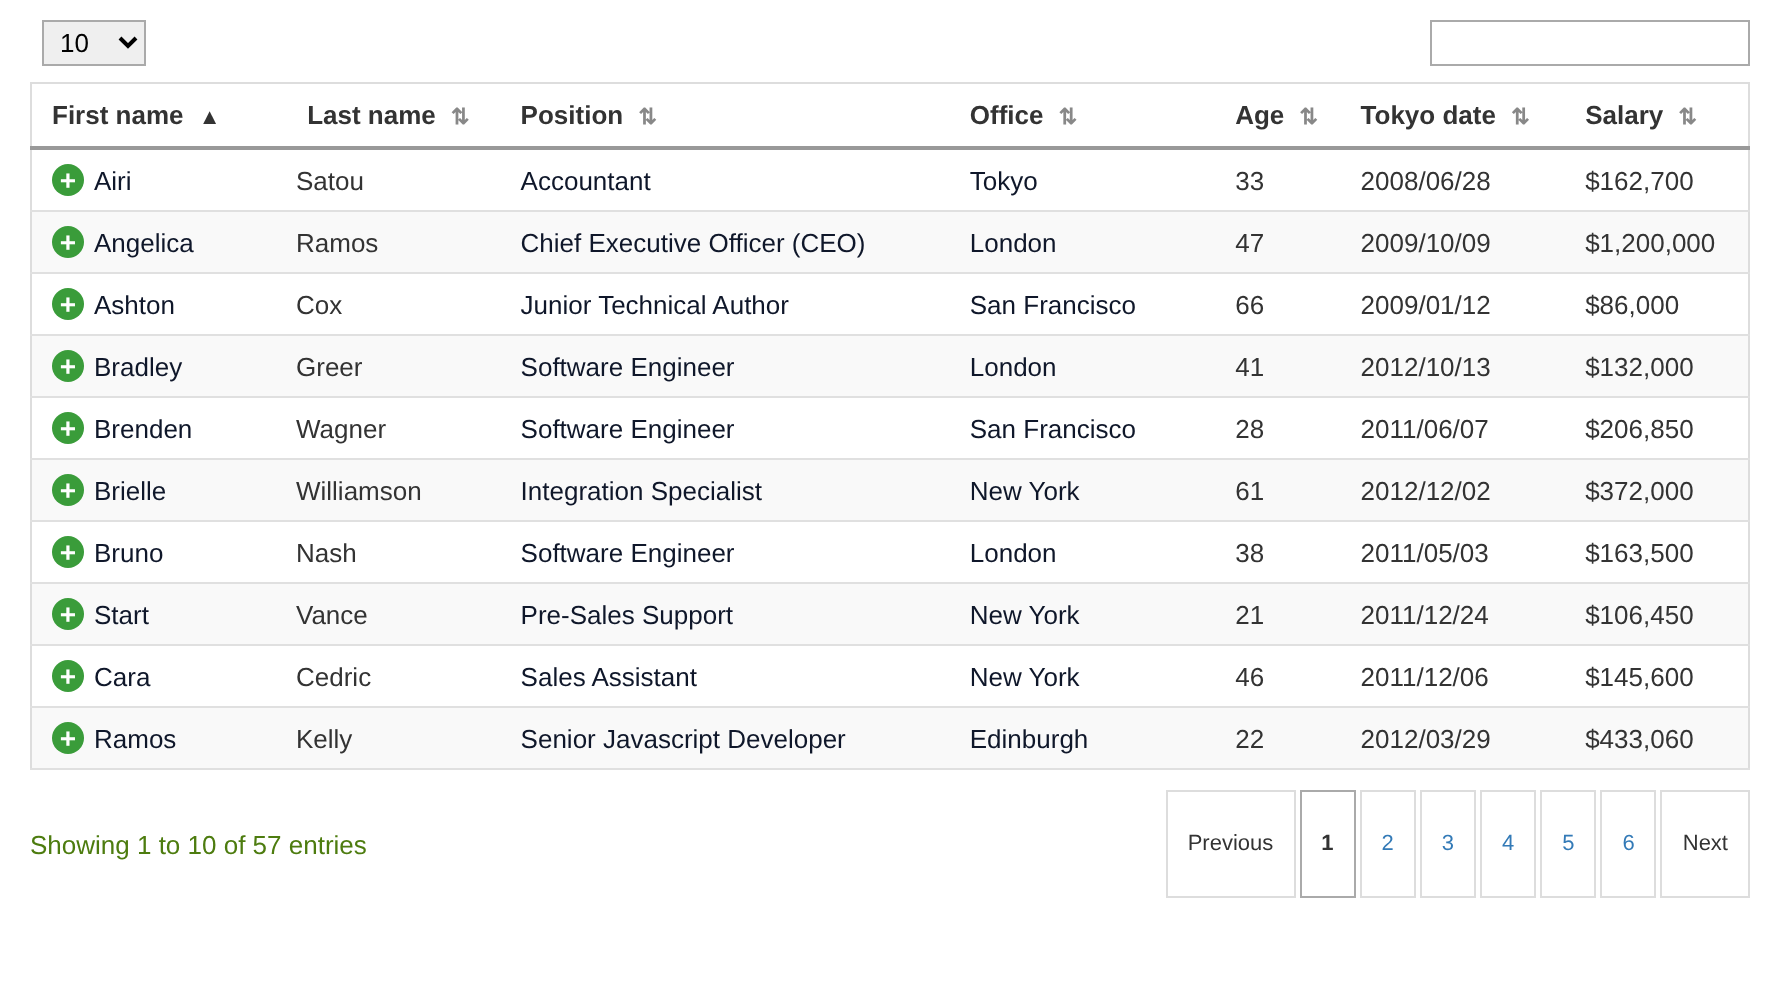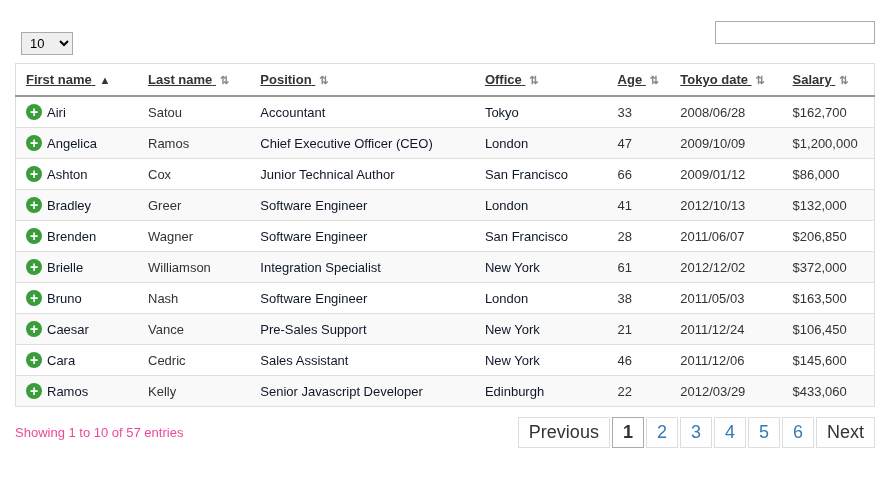--- a/index.html
+++ b/index.html
@@ -14,21 +14,20 @@
     .top-controls {
       display: flex;
       justify-content: space-between;
       align-items: center;
       margin-bottom: 8px;
     }
     .show-entries {
       display: flex;
       align-items: flex-end;
       gap: 6px;
-      margin-top: 22px;
     }
     .show-entries select {
       border: 1px solid #aaa;
       padding: 2px 4px;
       font-size: 13px;
     }
     .search-box {
       display: flex;
       align-items: center;
       gap: 6px;
@@ -40,21 +39,20 @@
       width: 160px;
     }
     table {
       width: 100%;
       border-collapse: collapse;
       border: 1px solid #ddd;
     }
     thead tr {
       background: #fff;
       border-bottom: 2px solid #aaa;
-      text-decoration: underline;
     }
     thead th {
       padding: 8px 10px;
       text-align: left;
       font-weight: bold;
       border-bottom: 2px solid #999;
       white-space: nowrap;
       cursor: pointer;
       user-select: none;
     }
@@ -105,47 +103,47 @@
       text-decoration: none;
     }
     .bottom-controls {
       display: flex;
       justify-content: space-between;
       align-items: center;
       margin-top: 10px;
     }
     .showing-info {
       font-size: 13px;
-      color: #ec4899;
+      color: #4d7c0f;
     }
     .pagination {
       display: flex;
       align-items: center;
       gap: 2px;
     }
     .pagination button {
       border: 1px solid #ddd;
       background: #fff;
-      padding: 4px 10px;
-      font-size: 18px;
+      padding: 20px 10px;
+      font-size: 11px;
       cursor: pointer;
       color: #337ab7;
     }
     .pagination button.active {
       background: #fff;
       border: 1px solid #aaa;
       color: #333;
       font-weight: bold;
       cursor: default;
     }
     .pagination .prev-btn, .pagination .next-btn {
       color: #333;
     }
     .col-firstname { width: 120px; }
-    .col-lastname { width: 110px; }
+    .col-lastname { width: 110px; text-align: center; }
     .col-position { width: 220px; }
     .col-office { width: 130px; }
     .col-age { width: 60px; }
     .col-startdate { width: 110px; }
     .col-salary { width: 90px; }
   </style>
 </head>
 <body>
 
 <div class="top-controls">
@@ -294,21 +292,21 @@
         <td><a class="link-blue" href="#">Software Engineer</a></td>
         <td><a class="link-blue" href="#">London</a></td>
         <td>38</td>
         <td>2011/05/03</td>
         <td>$163,500</td>
       </tr>
       <tr>
         <td>
           <div class="first-name-cell">
             <span class="expand-btn">+</span>
-            <a class="link-blue" href="#">Caesar</a>
+            <a class="link-blue" href="#">Start</a>
           </div>
         </td>
         <td>Vance</td>
         <td><a class="link-blue" href="#">Pre-Sales Support</a></td>
         <td><a class="link-blue" href="#">New York</a></td>
         <td>21</td>
         <td>2011/12/24</td>
         <td>$106,450</td>
       </tr>
       <tr>

